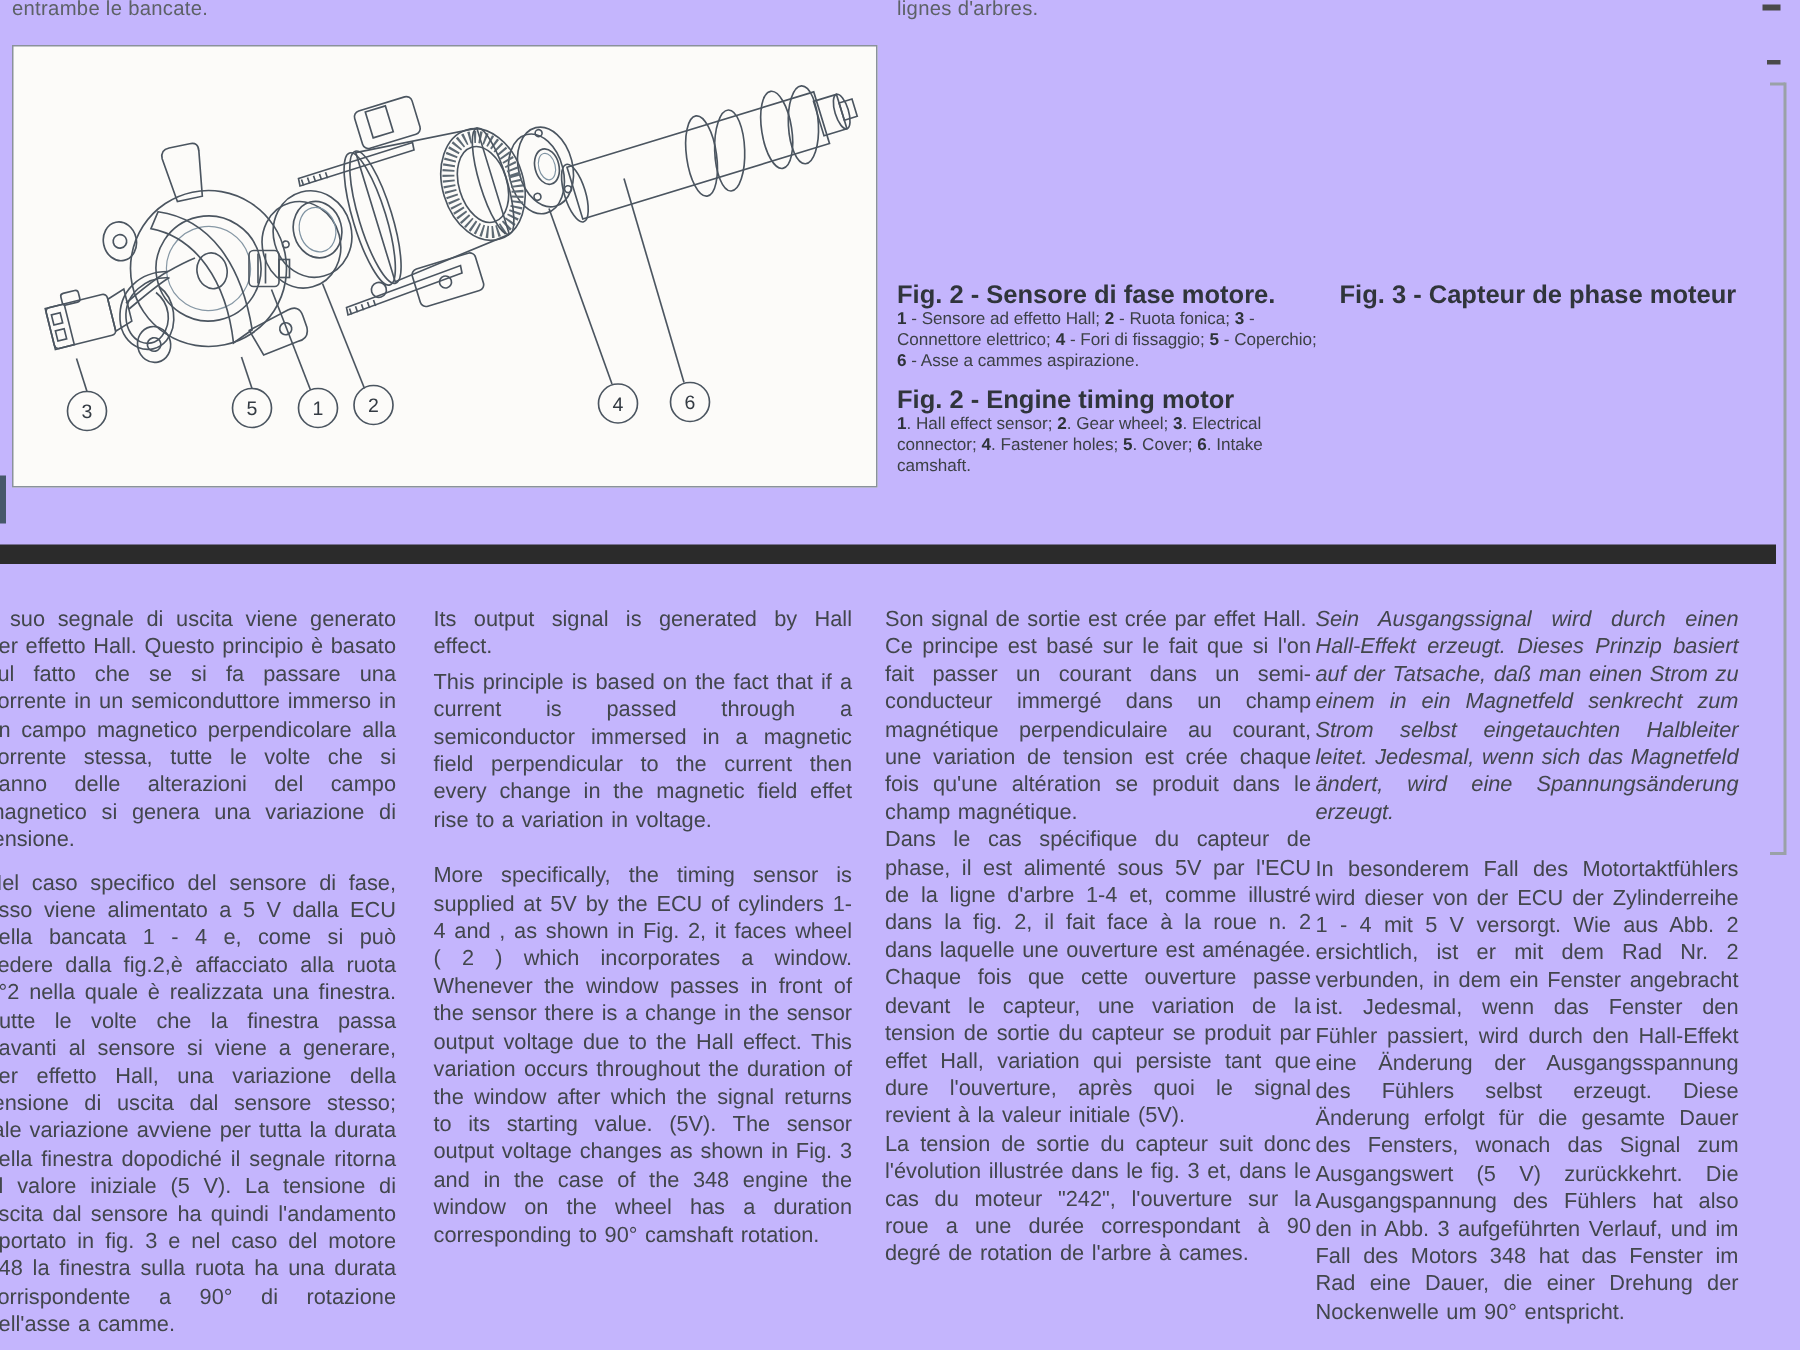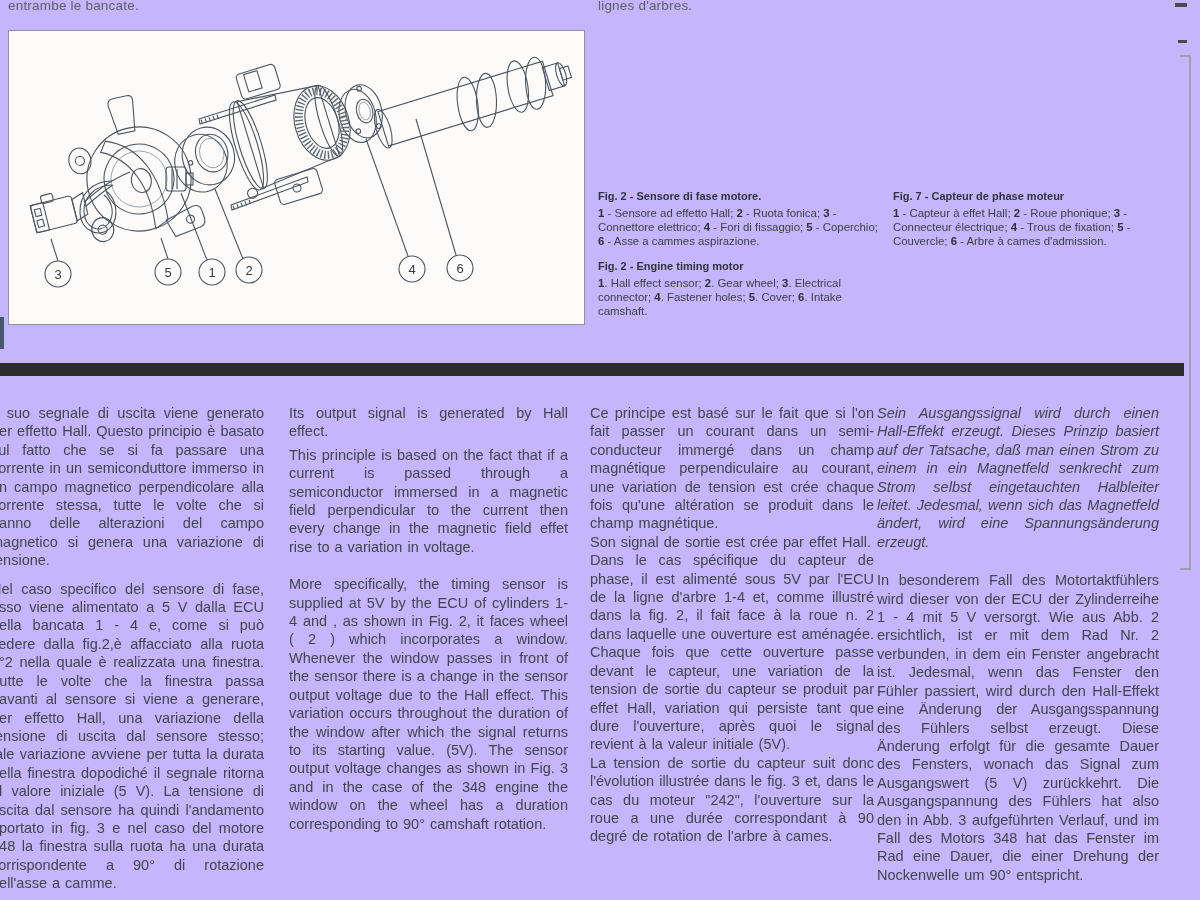--- a/index.html
+++ b/index.html
@@ -14,21 +14,21 @@
   #topline-right{left:598px;}
 
   .fig-box{
     position:absolute;left:8px;top:30px;width:577px;height:295px;
     background:#fcfbf9;border:1px solid #8a929b;box-sizing:border-box;
   }
   .fig-box svg{display:block;}
 
   
   .cap{position:absolute;width:287px;font-size:11.4px;line-height:13.9px;color:#3c4045;}
-  .cap .cap-title{font-weight:bold;color:#30353b;margin-bottom:3px;font-size:11px;}
+  .cap .cap-title{font-weight:bold;color:#30353b;margin-bottom:3px;font-size:17px;}
   .cap .cap-body b{color:#2e3339;}
   #cap-it{left:598px;top:190px;}
   #cap-fr{left:893px;top:190px;}
   #cap-en{left:598px;top:260px;}
   #cap-de{left:893px;top:256px;}
 
   
   .dash{position:absolute;background:#4a4a4a;}
   #dash-1{left:1175px;top:3px;width:12px;height:4px;}
   #dash-2{left:1178px;top:40px;width:9px;height:3px;}
@@ -197,22 +197,21 @@
         <text class="callout" x="451" y="237" text-anchor="middle" dy=".36em">6</text>
       </g>
     </svg>
   </div>
 
   <div class="cap" id="cap-it">
     <div class="cap-title">Fig. 2 - Sensore di fase motore.</div>
     <div class="cap-body"><b>1</b> - Sensore ad effetto Hall; <b>2</b> - Ruota fonica; <b>3</b> - Connettore elettrico; <b>4</b> - Fori di fissaggio; <b>5</b> - Coperchio; <b>6</b> - Asse a cammes aspirazione.</div>
   </div>
   <div class="cap" id="cap-fr">
-    <div class="cap-title">Fig. 7 - Capteur de phase moteur</div>
-    <div class="cap-body"><b>1</b> - Capteur à effet Hall; <b>2</b> - Roue phonique; <b>3</b> - Connecteur électrique; <b>4</b> - Trous de fixation; <b>5</b> - Couvercle; <b>6</b> - Arbre à cames d'admission.</div>
+    <div class="cap-title">Fig. 3 - Capteur de phase moteur</div>
   </div>
   <div class="cap" id="cap-en">
     <div class="cap-title">Fig. 2 - Engine timing motor</div>
     <div class="cap-body"><b>1</b>. Hall effect sensor; <b>2</b>. Gear wheel; <b>3</b>. Electrical connector; <b>4</b>. Fastener holes; <b>5</b>. Cover; <b>6</b>. Intake camshaft.</div>
   </div>
 
   <div class="dash" id="dash-1"></div>
   <div class="dash" id="dash-2"></div>
   <div class="scan-vline"></div>
   <div class="scan-tick" id="tick-top"></div>
@@ -224,22 +223,22 @@
   <div class="col" id="col-it">
     <p class="gap-half">Il suo segnale di uscita viene generato per effetto Hall. Questo principio è basato sul fatto che se si fa passare una corrente in un semiconduttore immerso in un campo magnetico perpendicolare alla corrente stessa, tutte le volte che si hanno delle alterazioni del campo magnetico si genera una variazione di tensione.</p>
     <p>Nel caso specifico del sensore di fase, esso viene alimentato a 5 V dalla ECU della bancata 1 - 4 e, come si può vedere dalla fig.2,è affacciato alla ruota n°2 nella quale è realizzata una finestra. Tutte le volte che la finestra passa davanti al sensore si viene a generare, per effetto Hall, una variazione della tensione di uscita dal sensore stesso; tale variazione avviene per tutta la durata della finestra dopodiché il segnale ritorna al valore iniziale (5 V). La tensione di uscita dal sensore ha quindi l'andamento riportato in fig. 3 e nel caso del motore 348 la finestra sulla ruota ha una durata corrispondente a 90° di rotazione dell'asse a camme.</p>
   </div>
   <div class="col" id="col-en">
     <p class="gap-tiny">Its output signal is generated by Hall effect.</p>
     <p class="gap-full">This principle is based on the fact that if a current is passed through a semiconductor immersed in a magnetic field perpendicular to the current then every change in the magnetic field effet rise to a variation in voltage.</p>
     <p>More specifically, the timing sensor is supplied at 5V by the ECU of cylinders 1-4 and , as shown in Fig. 2, it faces wheel ( 2 ) which incorporates a window. Whenever the window passes in front of the sensor there is a change in the sensor output voltage due to the Hall effect. This variation occurs throughout the duration of the window after which the signal returns to its starting value. (5V). The sensor output voltage changes as shown in Fig. 3 and in the case of the 348 engine the window on the wheel has a duration corresponding to 90° camshaft rotation.</p>
   </div>
   <div class="col" id="col-fr">
+    <p>Son signal de sortie est crée par effet Hall.</p>
     <p>Ce principe est basé sur le fait que si l'on fait passer un courant dans un semi-conducteur immergé dans un champ magnétique perpendiculaire au courant, une variation de tension est crée chaque fois qu'une altération se produit dans le champ magnétique.</p>
-    <p>Son signal de sortie est crée par effet Hall.</p>
     <p>Dans le cas spécifique du capteur de phase, il est alimenté sous 5V par l'ECU de la ligne d'arbre 1-4 et, comme illustré dans la fig. 2, il fait face à la roue n. 2 dans laquelle une ouverture est aménagée. Chaque fois que cette ouverture passe devant le capteur, une variation de la tension de sortie du capteur se produit par effet Hall, variation qui persiste tant que dure l'ouverture, après quoi le signal revient à la valeur initiale (5V).</p>
     <p>La tension de sortie du capteur suit donc l'évolution illustrée dans le fig. 3 et, dans le cas du moteur "242", l'ouverture sur la roue a une durée correspondant à 90 degré de rotation de l'arbre à cames.</p>
   </div>
   <div class="col" id="col-de">
     <p class="gap-full">Sein Ausgangssignal wird durch einen Hall-Effekt erzeugt. Dieses Prinzip basiert auf der Tatsache, daß man einen Strom zu einem in ein Magnetfeld senkrecht zum Strom selbst eingetauchten Halbleiter leitet. Jedesmal, wenn sich das Magnetfeld ändert, wird eine Spannungsänderung erzeugt.</p>
     <p>In besonderem Fall des Motortaktfühlers wird dieser von der ECU der Zylinderreihe 1 - 4 mit 5 V versorgt. Wie aus Abb. 2 ersichtlich, ist er mit dem Rad Nr. 2 verbunden, in dem ein Fenster angebracht ist. Jedesmal, wenn das Fenster den Fühler passiert, wird durch den Hall-Effekt eine Änderung der Ausgangsspannung des Fühlers selbst erzeugt. Diese Änderung erfolgt für die gesamte Dauer des Fensters, wonach das Signal zum Ausgangswert (5 V) zurückkehrt. Die Ausgangspannung des Fühlers hat also den in Abb. 3 aufgeführten Verlauf, und im Fall des Motors 348 hat das Fenster im Rad eine Dauer, die einer Drehung der Nockenwelle um 90° entspricht.</p>
   </div>
 
 </div>
 

